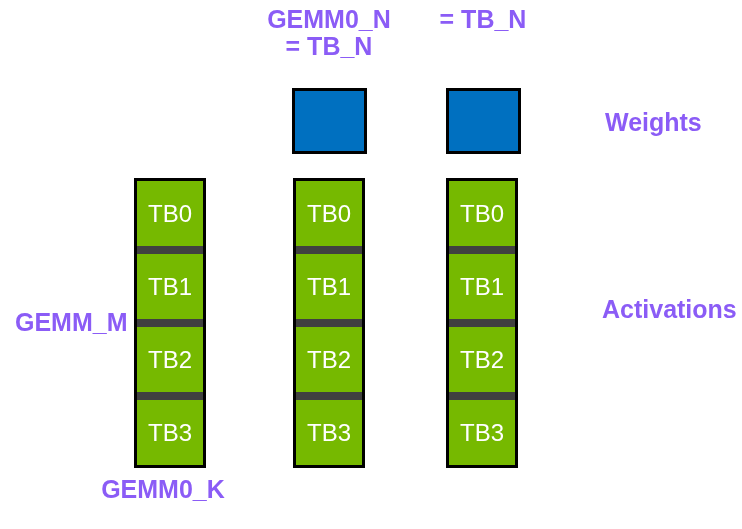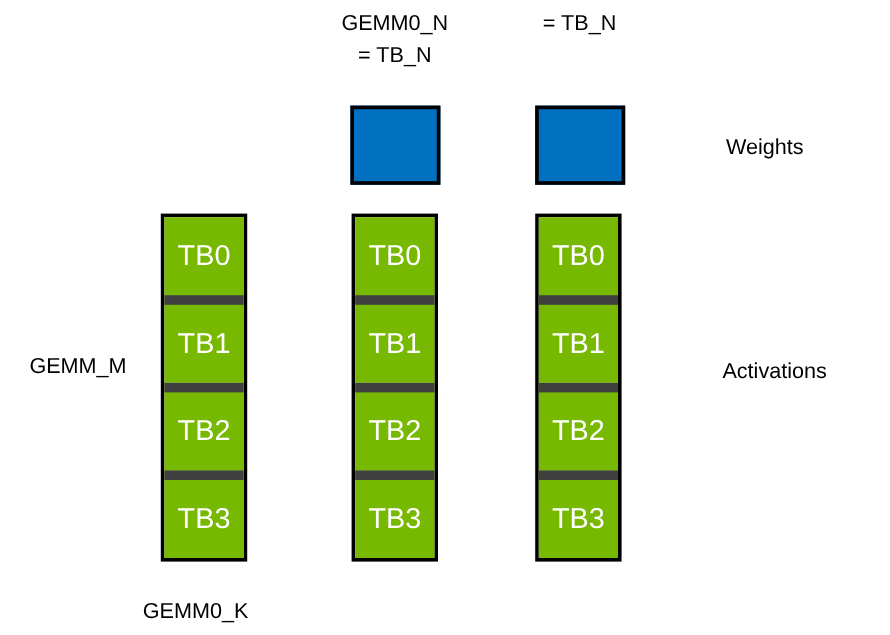--- a/index.html
+++ b/index.html
@@ -10,25 +10,26 @@
   }
   .canvas {
     position: relative;
     width: 742px;
     height: 529px;
     background: #ffffff;
     overflow: hidden;
   }
   .label {
     position: absolute;
-    color: #000000;
-    font-size: 18px;
+    color: #8b5cf6;
+    font-size: 25px;
     line-height: 27px;
     text-align: center;
     white-space: nowrap;
+    font-weight: bold;
   }
   .top-label { top: 6px; width: 200px; }
   .weights-square {
     position: absolute;
     top: 88px;
     width: 75px;
     height: 66px;
     background: #0070C0;
     border: 3px solid #000000;
     box-sizing: border-box;
@@ -85,20 +86,20 @@
     <div class="tb-cell">TB2</div>
     <div class="tb-cell">TB3</div>
   </div>
   <div class="tb-column" style="left:446px;">
     <div class="tb-cell">TB0</div>
     <div class="tb-cell">TB1</div>
     <div class="tb-cell">TB2</div>
     <div class="tb-cell">TB3</div>
   </div>
 
-  <div class="label" style="left:15px; top:292px; width:100px;">GEMM_M</div>
+  <div class="label" style="left:15px; top:309px; width:100px;">GEMM_M</div>
 
   <div class="label side-label" style="left:605px; top:109px;">Weights</div>
   <div class="label side-label" style="left:602px; top:296px;">Activations</div>
 
-  <div class="label" style="left:63px; top:496px; width:200px;">GEMM0_K</div>
+  <div class="label" style="left:63px; top:476px; width:200px;">GEMM0_K</div>
 
 </div>
 
 </body></html>

